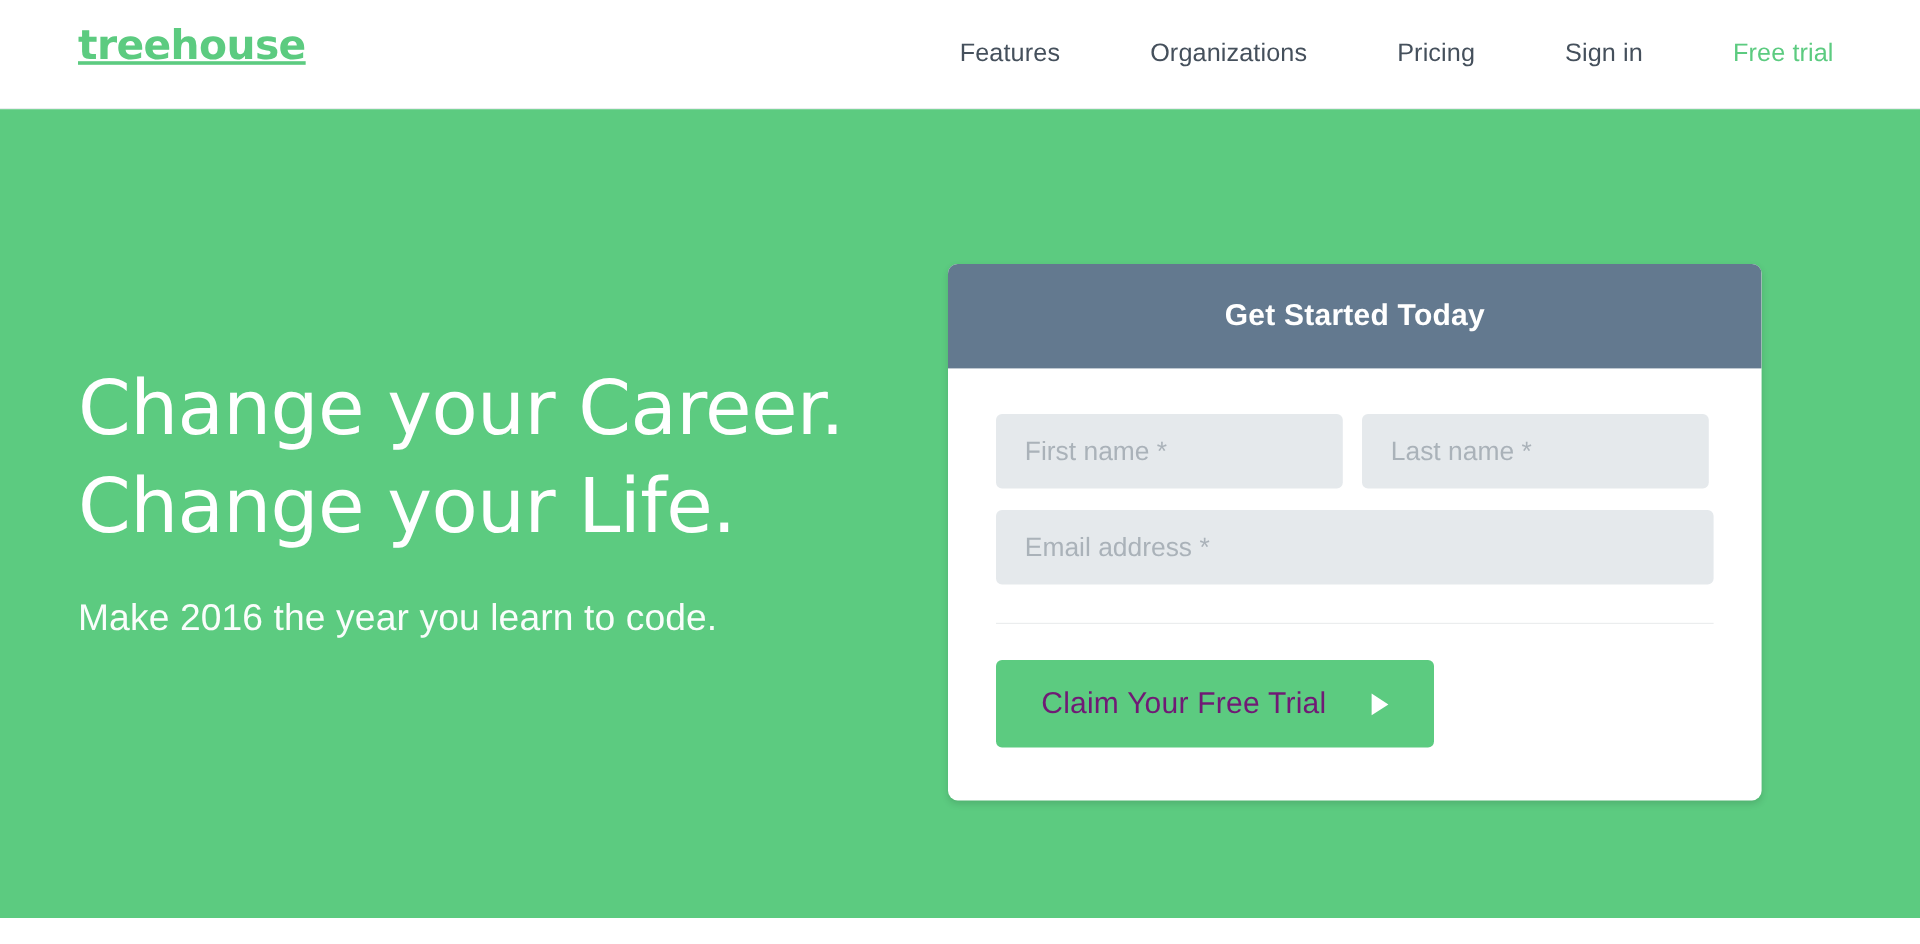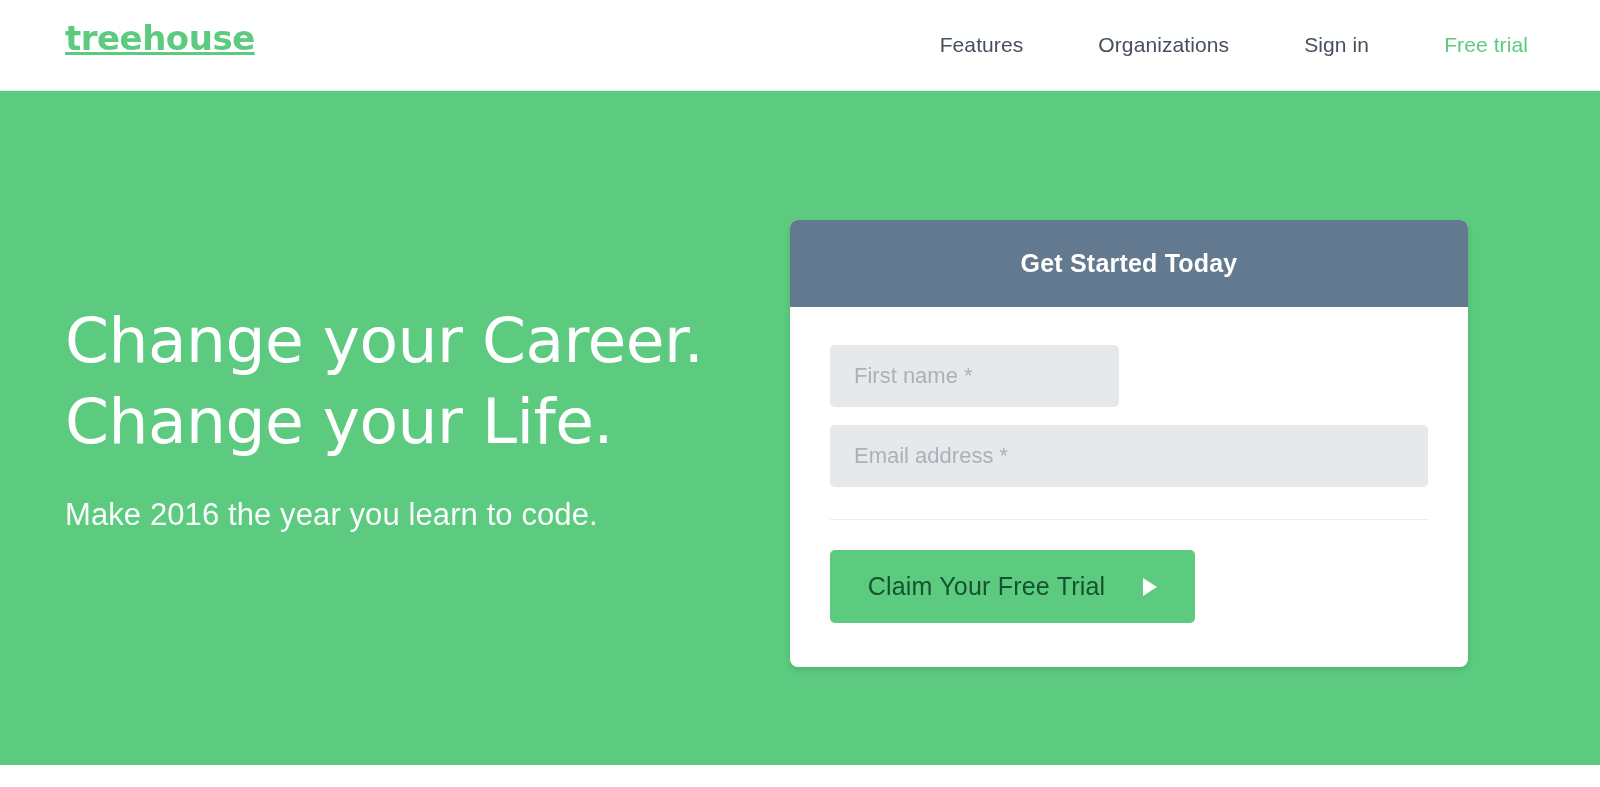--- a/index.html
+++ b/index.html
@@ -164,21 +164,21 @@
     margin: 32px 0 0 0;
   }
 
   .cta-button {
     margin-top: 30px;
     width: 365px;
     height: 73px;
     background: #5ccb80;
     border: none;
     border-radius: 5px;
-    color: #14532d;
+    color: #701a75;
     font-size: 25px;
     font-weight: 400;
     letter-spacing: 0.2px;
     display: flex;
     align-items: center;
     justify-content: center;
     gap: 38px;
     cursor: pointer;
     font-family: "Liberation Sans", sans-serif;
   }
@@ -194,20 +194,21 @@
 <body>
 
 <div class="page">
 
   <div class="site-header">
     <a class="brand" href="#">treehouse</a>
 
     <nav class="main-nav">
       <a class="nav-link" href="#">Features</a>
       <a class="nav-link" href="#">Organizations</a>
+      <a class="nav-link" href="#">Pricing</a>
       <a class="nav-link" href="#">Sign in</a>
       <a class="nav-link accent" href="#">Free trial</a>
     </nav>
   </div>
 
   <div class="hero">
 
     <div class="hero-copy">
       <h1 class="hero-title">Change your Career.</h1>
       <h1 class="hero-title">Change your Life.</h1>
@@ -217,20 +218,21 @@
     <div class="signup-card">
 
       <div class="card-header">
         <span class="card-header-title">Get Started Today</span>
       </div>
 
       <div class="card-body">
 
         <div class="field-row">
           <input class="field half" type="text" placeholder="First name *" style="">
+          <input class="field half" type="text" placeholder="Last name *" style="">
         </div>
 
         <input class="field full" type="email" placeholder="Email address *" style="">
 
         <div class="divider"></div>
 
         <button class="cta-button">
           <span>Claim Your Free Trial</span>
           <span class="cta-arrow"></span>
         </button>

